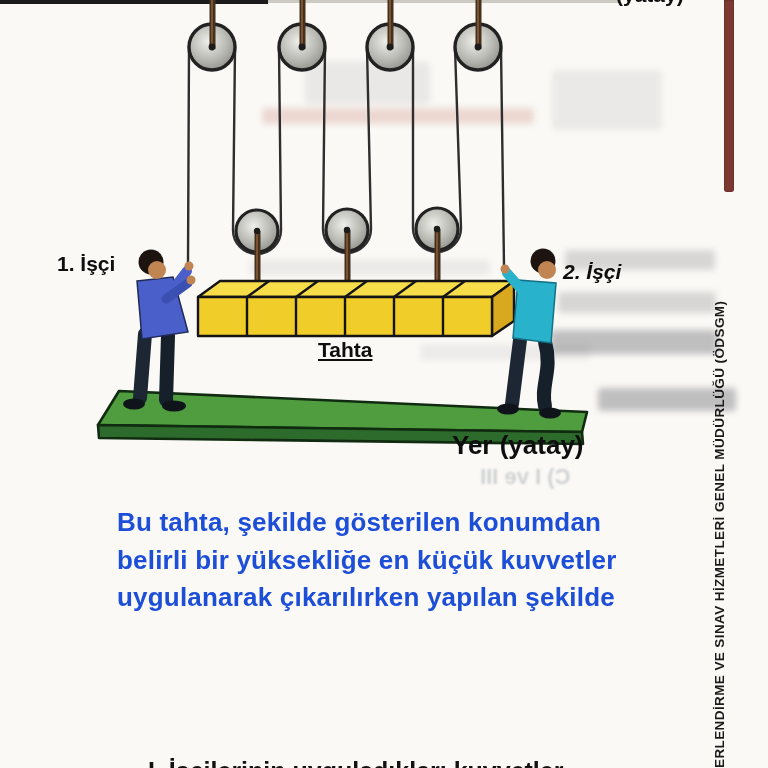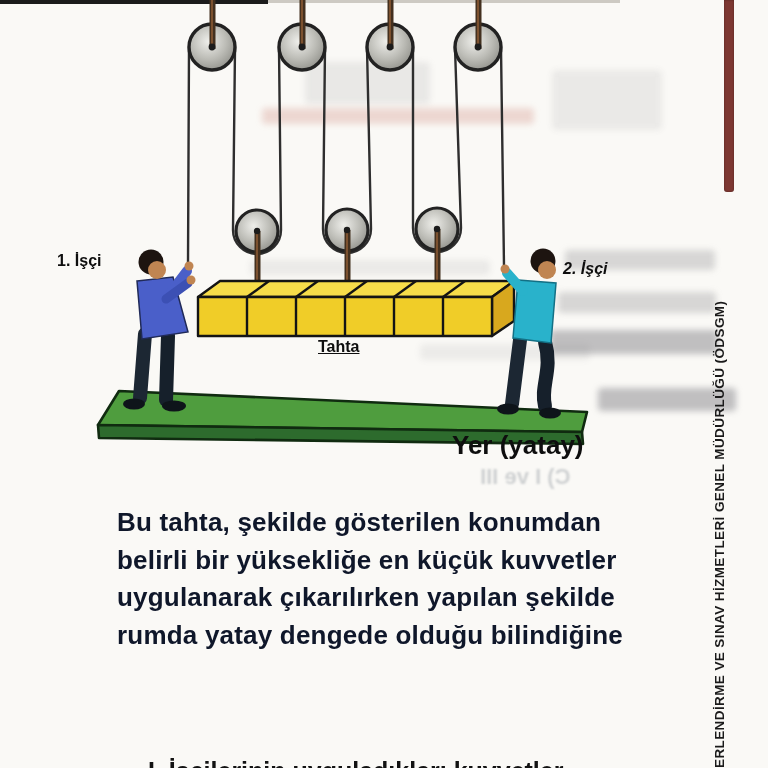--- a/index.html
+++ b/index.html
@@ -3,25 +3,25 @@
 <meta charset="utf-8">
 <style>
   html,body{margin:0;padding:0;}
   #page{
     position:relative; width:768px; height:768px; overflow:hidden;
     background:#faf9f6;
     font-family:"Liberation Sans", sans-serif;
     color:#111;
   }
   .abs{position:absolute;}
-  .figlabel{font-weight:700; font-size:16px; color:#0e0e0e; white-space:nowrap;}
+  .figlabel{font-weight:700; font-size:21px; color:#0e0e0e; white-space:nowrap;}
   #para{
     left:117px; top:504px; width:560px;
     font-size:26px; font-weight:700; line-height:37.5px;
-    letter-spacing:.2px; color:#0f172a;
+    letter-spacing:.2px; color:#1d4ed8;
   }
   #para div{white-space:nowrap;}
   #bottom-partial{
     left:148px; top:757px; font-size:25px; font-weight:700; white-space:nowrap;
     color:#121212;
   }
   #yatay-top{ left:616px; top:-17px; }
   #sidebar-text{
     left:705px; top:768px; width:575px; height:34px;
     transform:rotate(-90deg); transform-origin:0 0;
@@ -180,21 +180,20 @@
   <div class="abs figlabel" id="yatay-top">(yatay)</div>
   <div class="abs figlabel" style="left:57px;top:252px;">1. İşçi</div>
   <div class="abs figlabel" style="left:563px;top:260px;font-style:italic;">2. İşçi</div>
   <div class="abs figlabel" style="left:318px;top:338px;text-decoration:underline;">Tahta</div>
   <div class="abs figlabel" style="left:452px;top:430px;font-size:26px;">Yer (yatay)</div>
 
   <div class="abs" id="para">
     <div>Bu tahta, şekilde gösterilen konumdan</div>
     <div>belirli bir yüksekliğe en küçük kuvvetler</div>
     <div>uygulanarak çıkarılırken yapılan şekilde</div>
-    <div>rumda yatay dengede olduğu bilindiğine</div>
   </div>
 
   <div class="abs" id="bottom-partial">I. İşçilerinin uyguladıkları kuvvetler</div>
 
   <div class="abs" id="accent-bar"></div>
   <div class="abs" id="sidebar-text">ERLENDİRME VE SINAV HİZMETLERİ GENEL MÜDÜRLÜĞÜ (ÖDSGM)</div>
 
 </div>
 
 </body></html>

